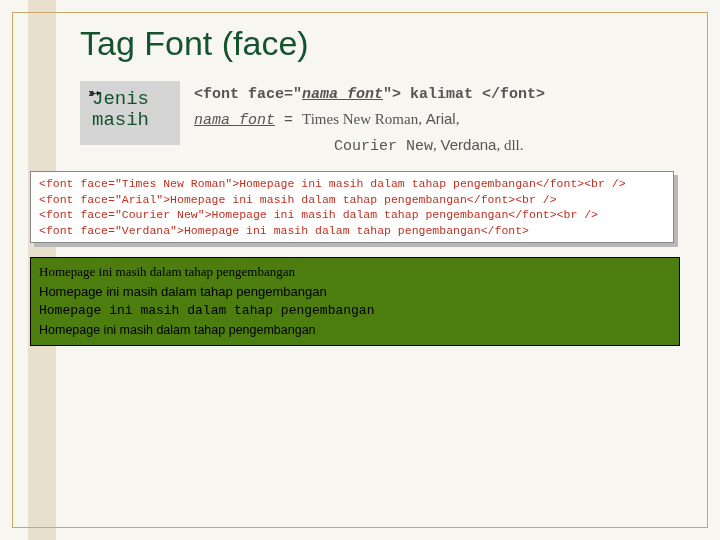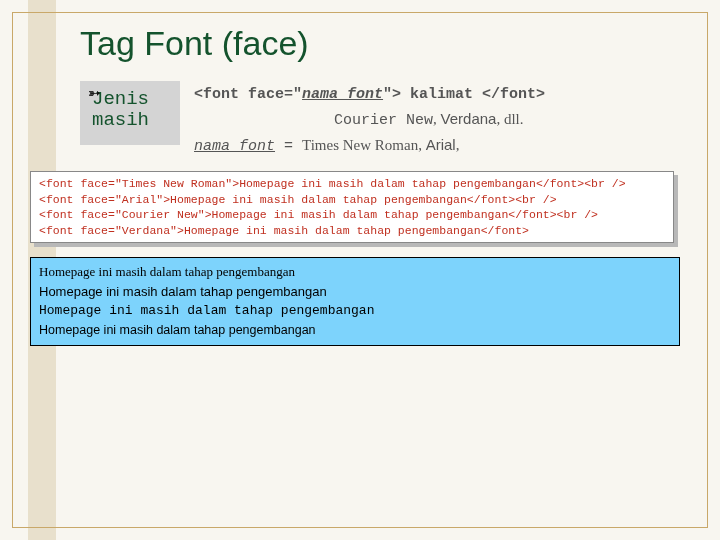--- a/index.html
+++ b/index.html
@@ -84,21 +84,21 @@
     font-size: 11.5px;
     color: #c03020;
     line-height: 1.35;
     margin-left: -50px;
     margin-right: 6px;
     margin-bottom: 14px;
     white-space: nowrap;
     overflow: hidden;
   }
   .output-box {
-    background: #7dd3fc;
+    background: #4d7c0f;
     border: 1.5px solid #000;
     padding: 4px 8px 6px 8px;
     margin-left: -50px;
     font-size: 13px;
     line-height: 1.5;
     color: #000;
   }
   .output-box .l1 { font-family: "Times New Roman", serif; }
   .output-box .l2 { font-family: Arial, sans-serif; }
   .output-box .l3 { font-family: "Courier New", monospace; }
@@ -125,29 +125,29 @@
 
   <div class="row-syntax">
     <div class="jenis-box">
       <div>Jenis</div>
       <div>masih</div>
     </div>
     <div class="syntax-block">
       <div>
         <b>&lt;font face="</b><b><i>nama font</i></b><b>"&gt; kalimat &lt;/font&gt;</b>
       </div>
-      <div style="padding-left:140px;">
-        <span class="fontlist">
-          <span class="cn">Courier New</span>, <span class="ve">Verdana</span><span>, dll.</span>
-        </span>
-      </div>
       <div>
         <i>nama font</i><span> = </span>
         <span class="fontlist">
           <span>Times New Roman</span>, <span class="ar">Arial</span>,
+        </span>
+      </div>
+      <div style="padding-left:140px;">
+        <span class="fontlist">
+          <span class="cn">Courier New</span>, <span class="ve">Verdana</span><span>, dll.</span>
         </span>
       </div>
     </div>
   </div>
 
   <div class="code-box">
     <div>&lt;font face="Times New Roman"&gt;Homepage ini masih dalam tahap pengembangan&lt;/font&gt;&lt;br /&gt;</div>
     <div>&lt;font face="Arial"&gt;Homepage ini masih dalam tahap pengembangan&lt;/font&gt;&lt;br /&gt;</div>
     <div>&lt;font face="Courier New"&gt;Homepage ini masih dalam tahap pengembangan&lt;/font&gt;&lt;br /&gt;</div>
     <div>&lt;font face="Verdana"&gt;Homepage ini masih dalam tahap pengembangan&lt;/font&gt;</div>

